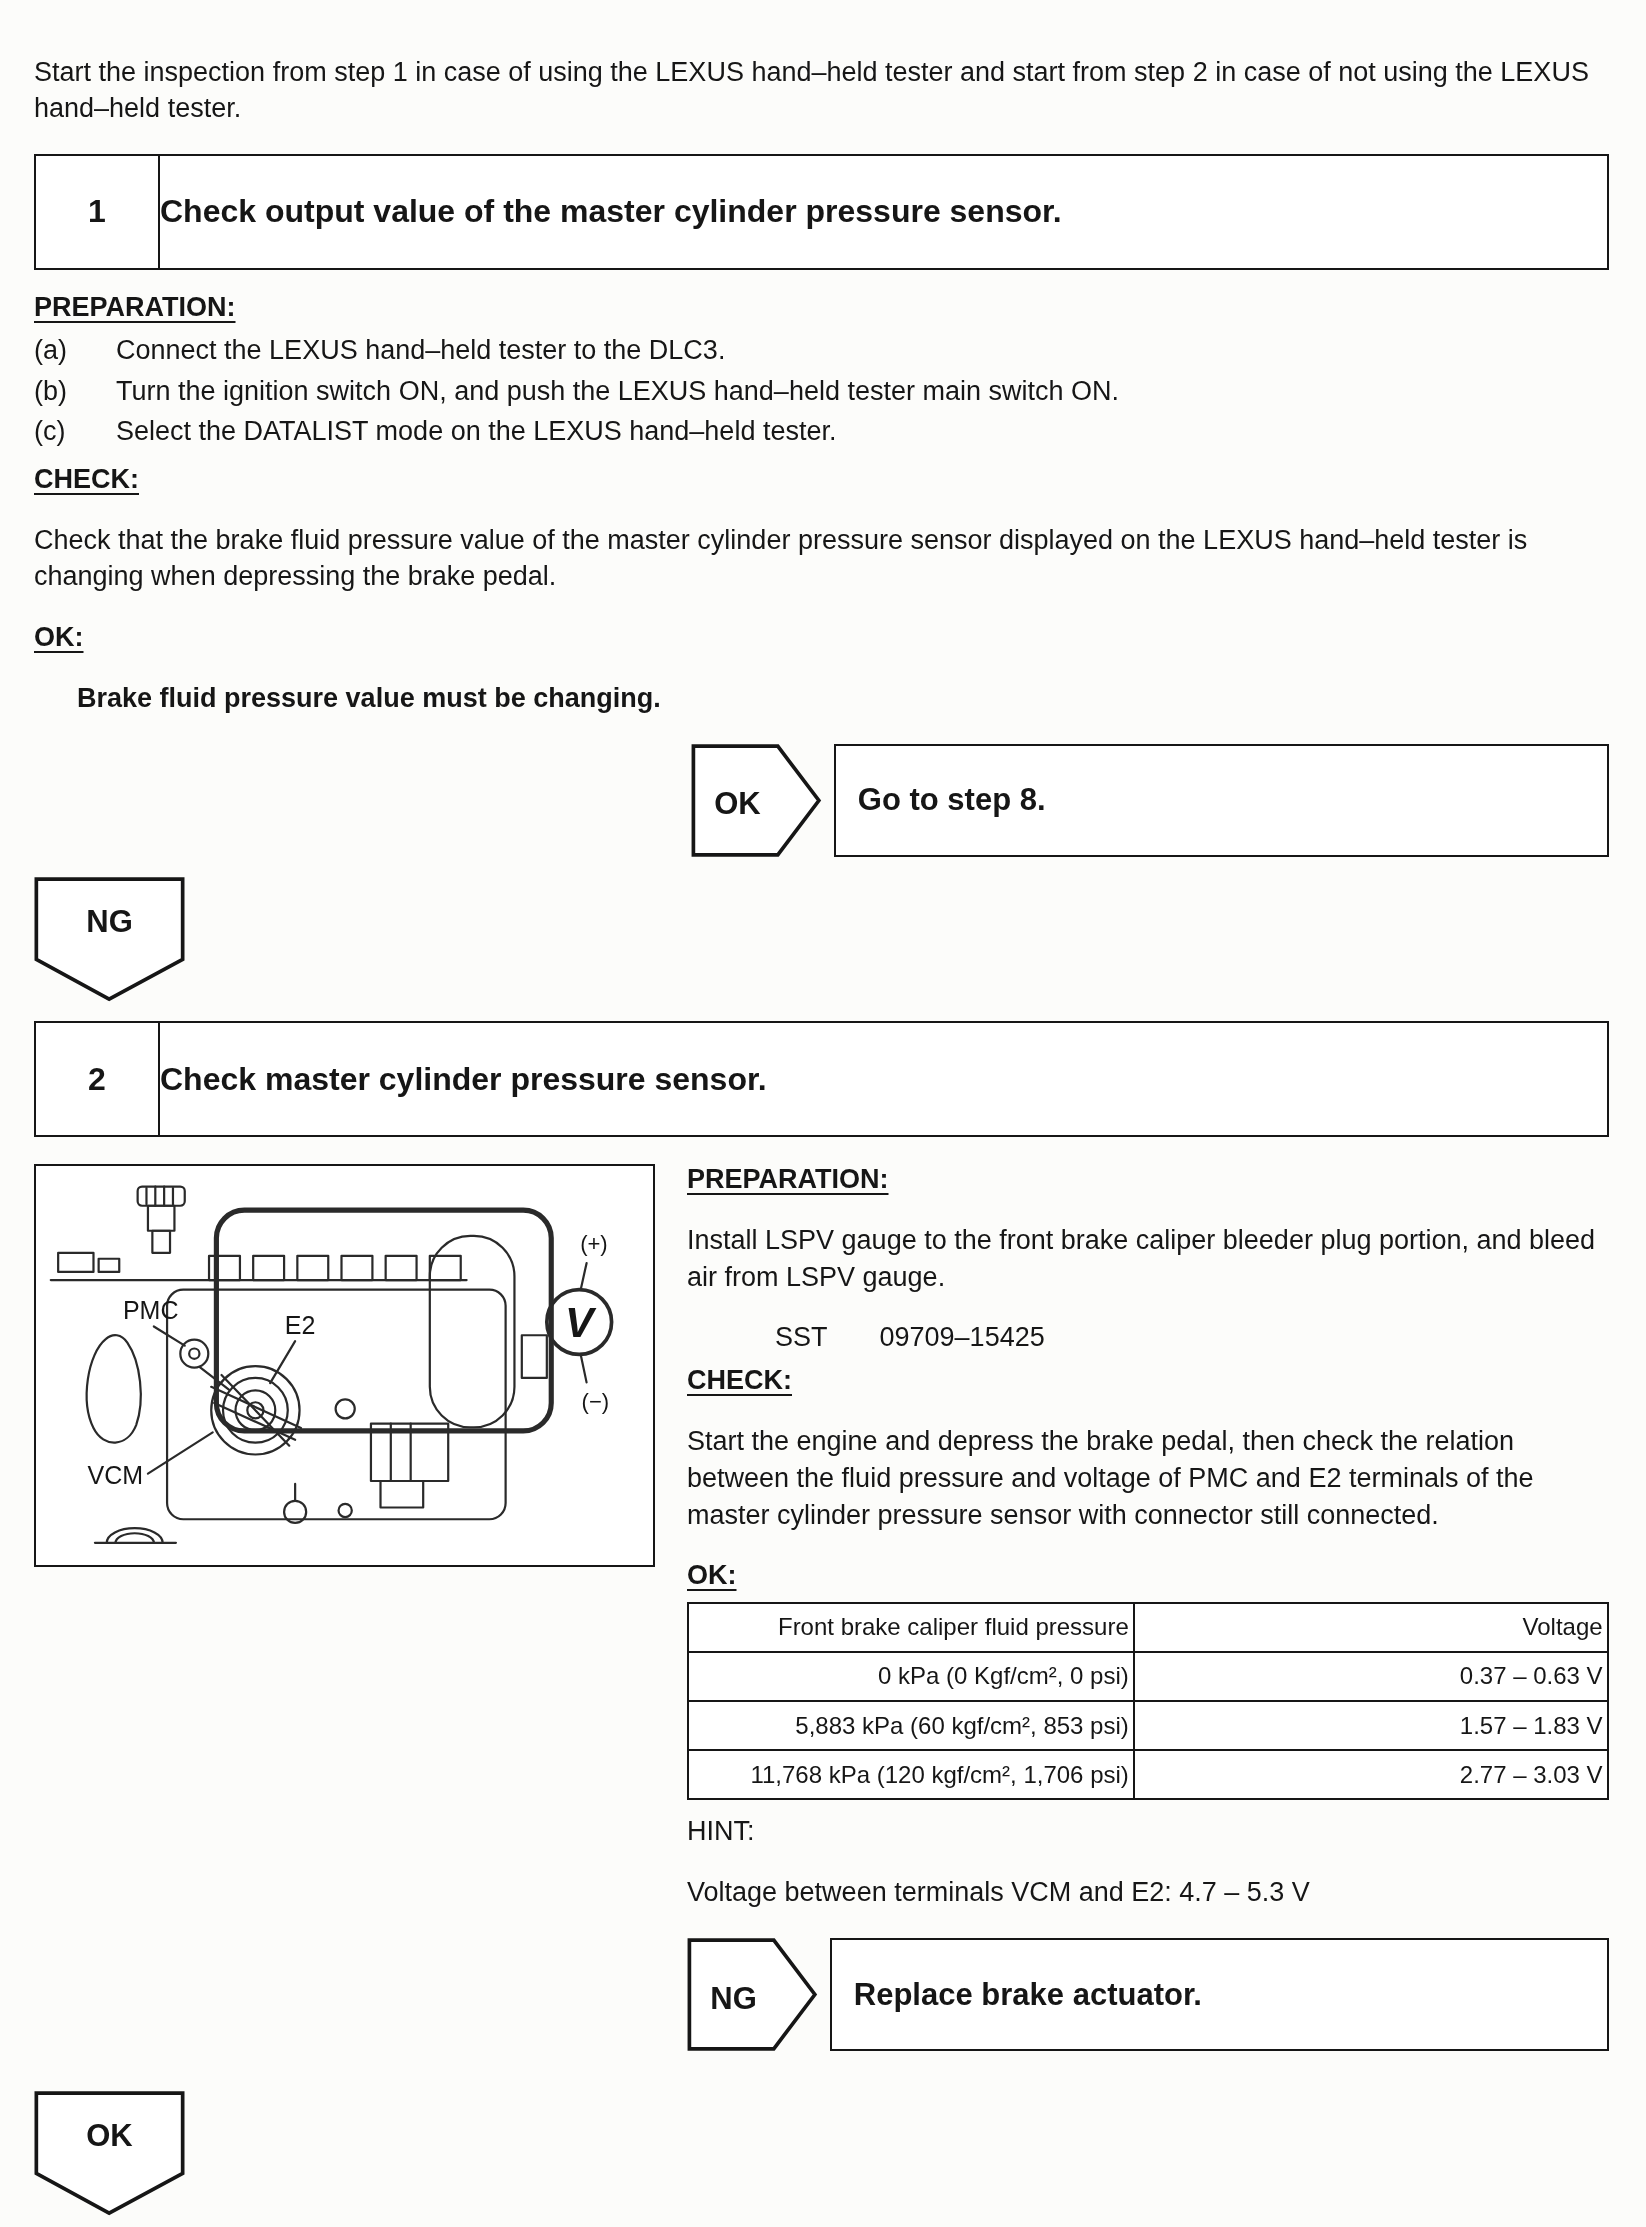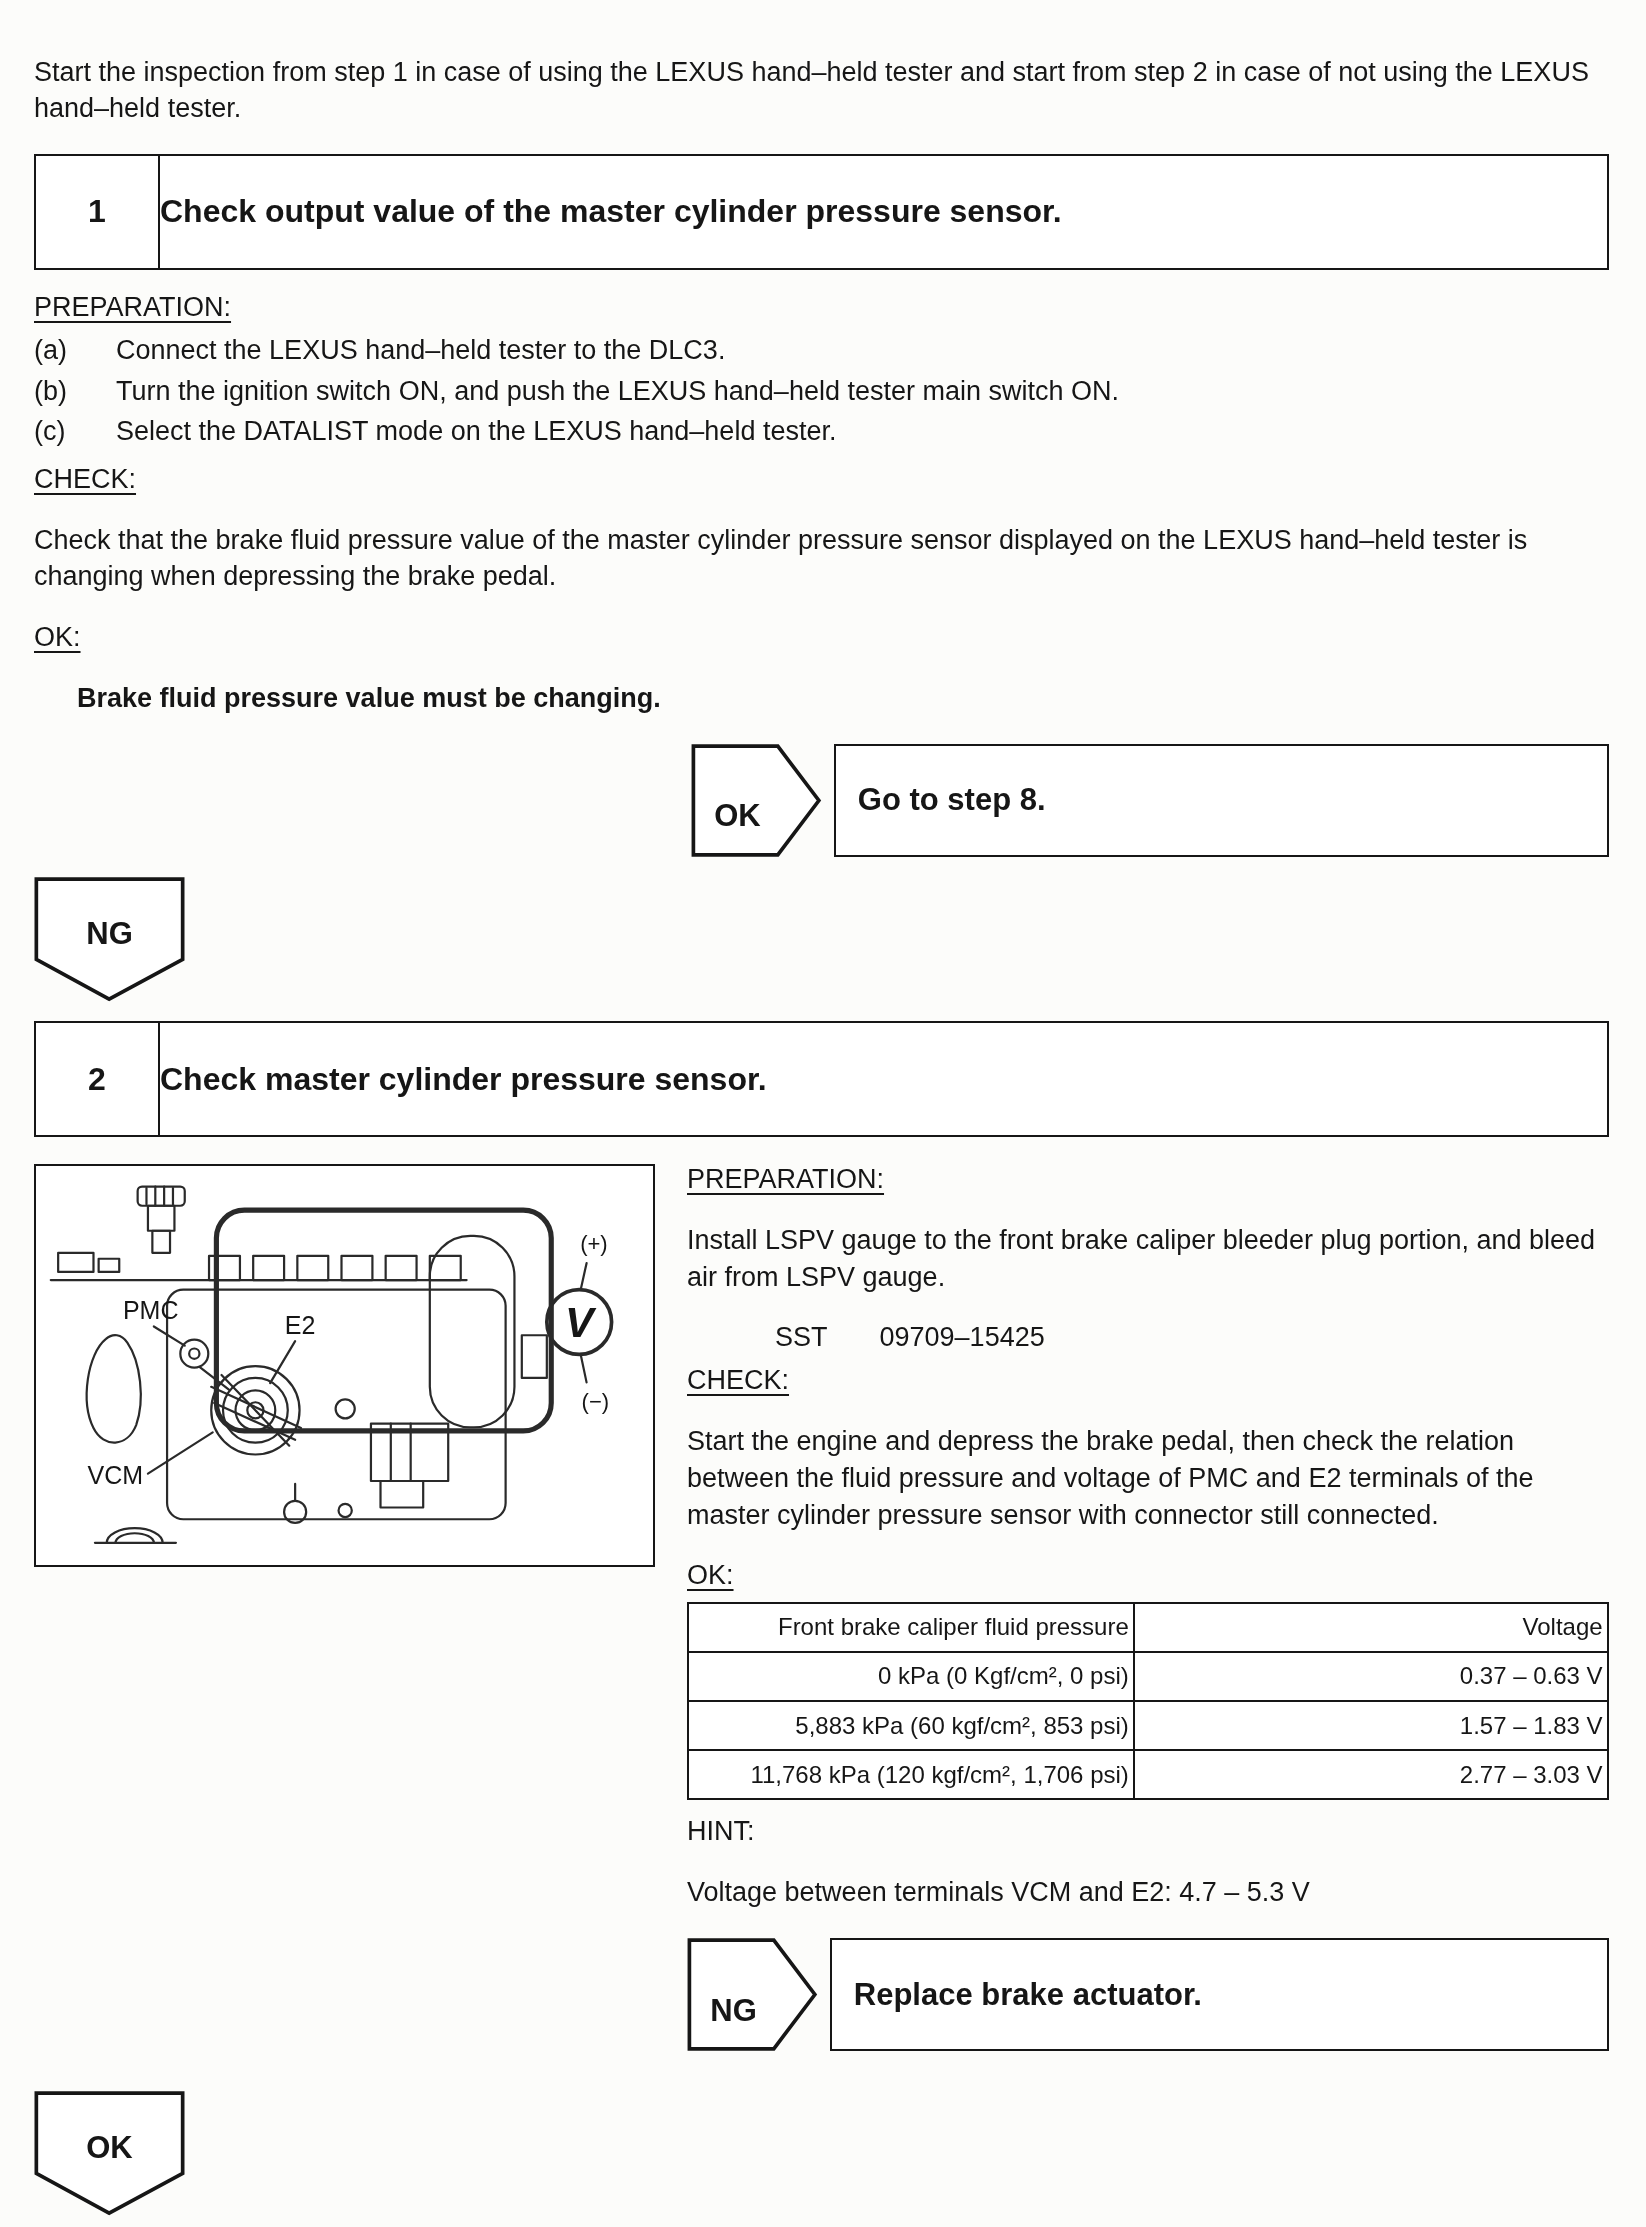--- a/index.html
+++ b/index.html
@@ -7,38 +7,38 @@
     width:1646px;height:2227px;overflow:hidden;
     background:#fcfcfa;color:#161616;
     font-family:"Liberation Sans",sans-serif;
   }
   .page{padding:26.5px 37px 0 34px}
   .text{font-size:27px;line-height:1.36}
   .bold{font-weight:700}
   .indent{margin-left:43px}
 
   .sec-label{
-    font-size:27px;font-weight:400;
+    font-size:27px;font-weight:700;
     text-decoration:underline;text-decoration-thickness:2.2px;text-underline-offset:5.2px;
     margin:11.8px 0 7.4px;
   }
   .plain-label{font-size:27px;margin:11.8px 0 4.4px}
 
   .step-box{display:flex;border:2.9px solid #161616;height:112px;margin:19px 0 22px;background:#fff}
   .step-num{flex:0 0 122px;border-right:2.9px solid #161616;display:flex;align-items:center;justify-content:center;font-size:32px;font-weight:700}
   .step-title{display:flex;align-items:center;font-size:32px;font-weight:700}
 
   .prep-item{display:flex;font-size:27px;line-height:1.5}
   .prep-item .tag{flex:0 0 82px}
 
   .result-row{display:flex;align-items:stretch;height:113px;margin:20.6px 0}
   .result-row.offset{margin-left:657px}
   .pent-right{position:relative;flex:0 0 131px}
   .pent-right svg,.pent-down svg{position:absolute;left:0;top:0}
-  .pent-label{position:absolute;left:0;top:16px;display:flex;align-items:center;justify-content:center;font-size:31px;font-weight:700}
+  .pent-label{position:absolute;left:0;top:4px;display:flex;align-items:center;justify-content:center;font-size:31px;font-weight:700}
   .pent-right .pent-label{width:93px;height:100%}
   .action-box{flex:1;border:2.9px solid #161616;margin-left:11.8px;display:flex;align-items:center;padding-left:22px;font-size:31px;font-weight:700;background:#fff}
 
   .pent-down{position:relative;width:151px;height:125px;margin:7.4px 0 11.8px}
   .pent-down .pent-label{width:151px;height:82px}
 
   .cols{display:flex;align-items:flex-start;margin-top:26.5px}
   .diagram-box{flex:0 0 617px;height:399px;border:2.9px solid #161616;background:#fff}
   .rightcol{flex:1;margin-left:32px;min-width:0}
   .rightcol .sec-label:first-child{margin-top:0}

